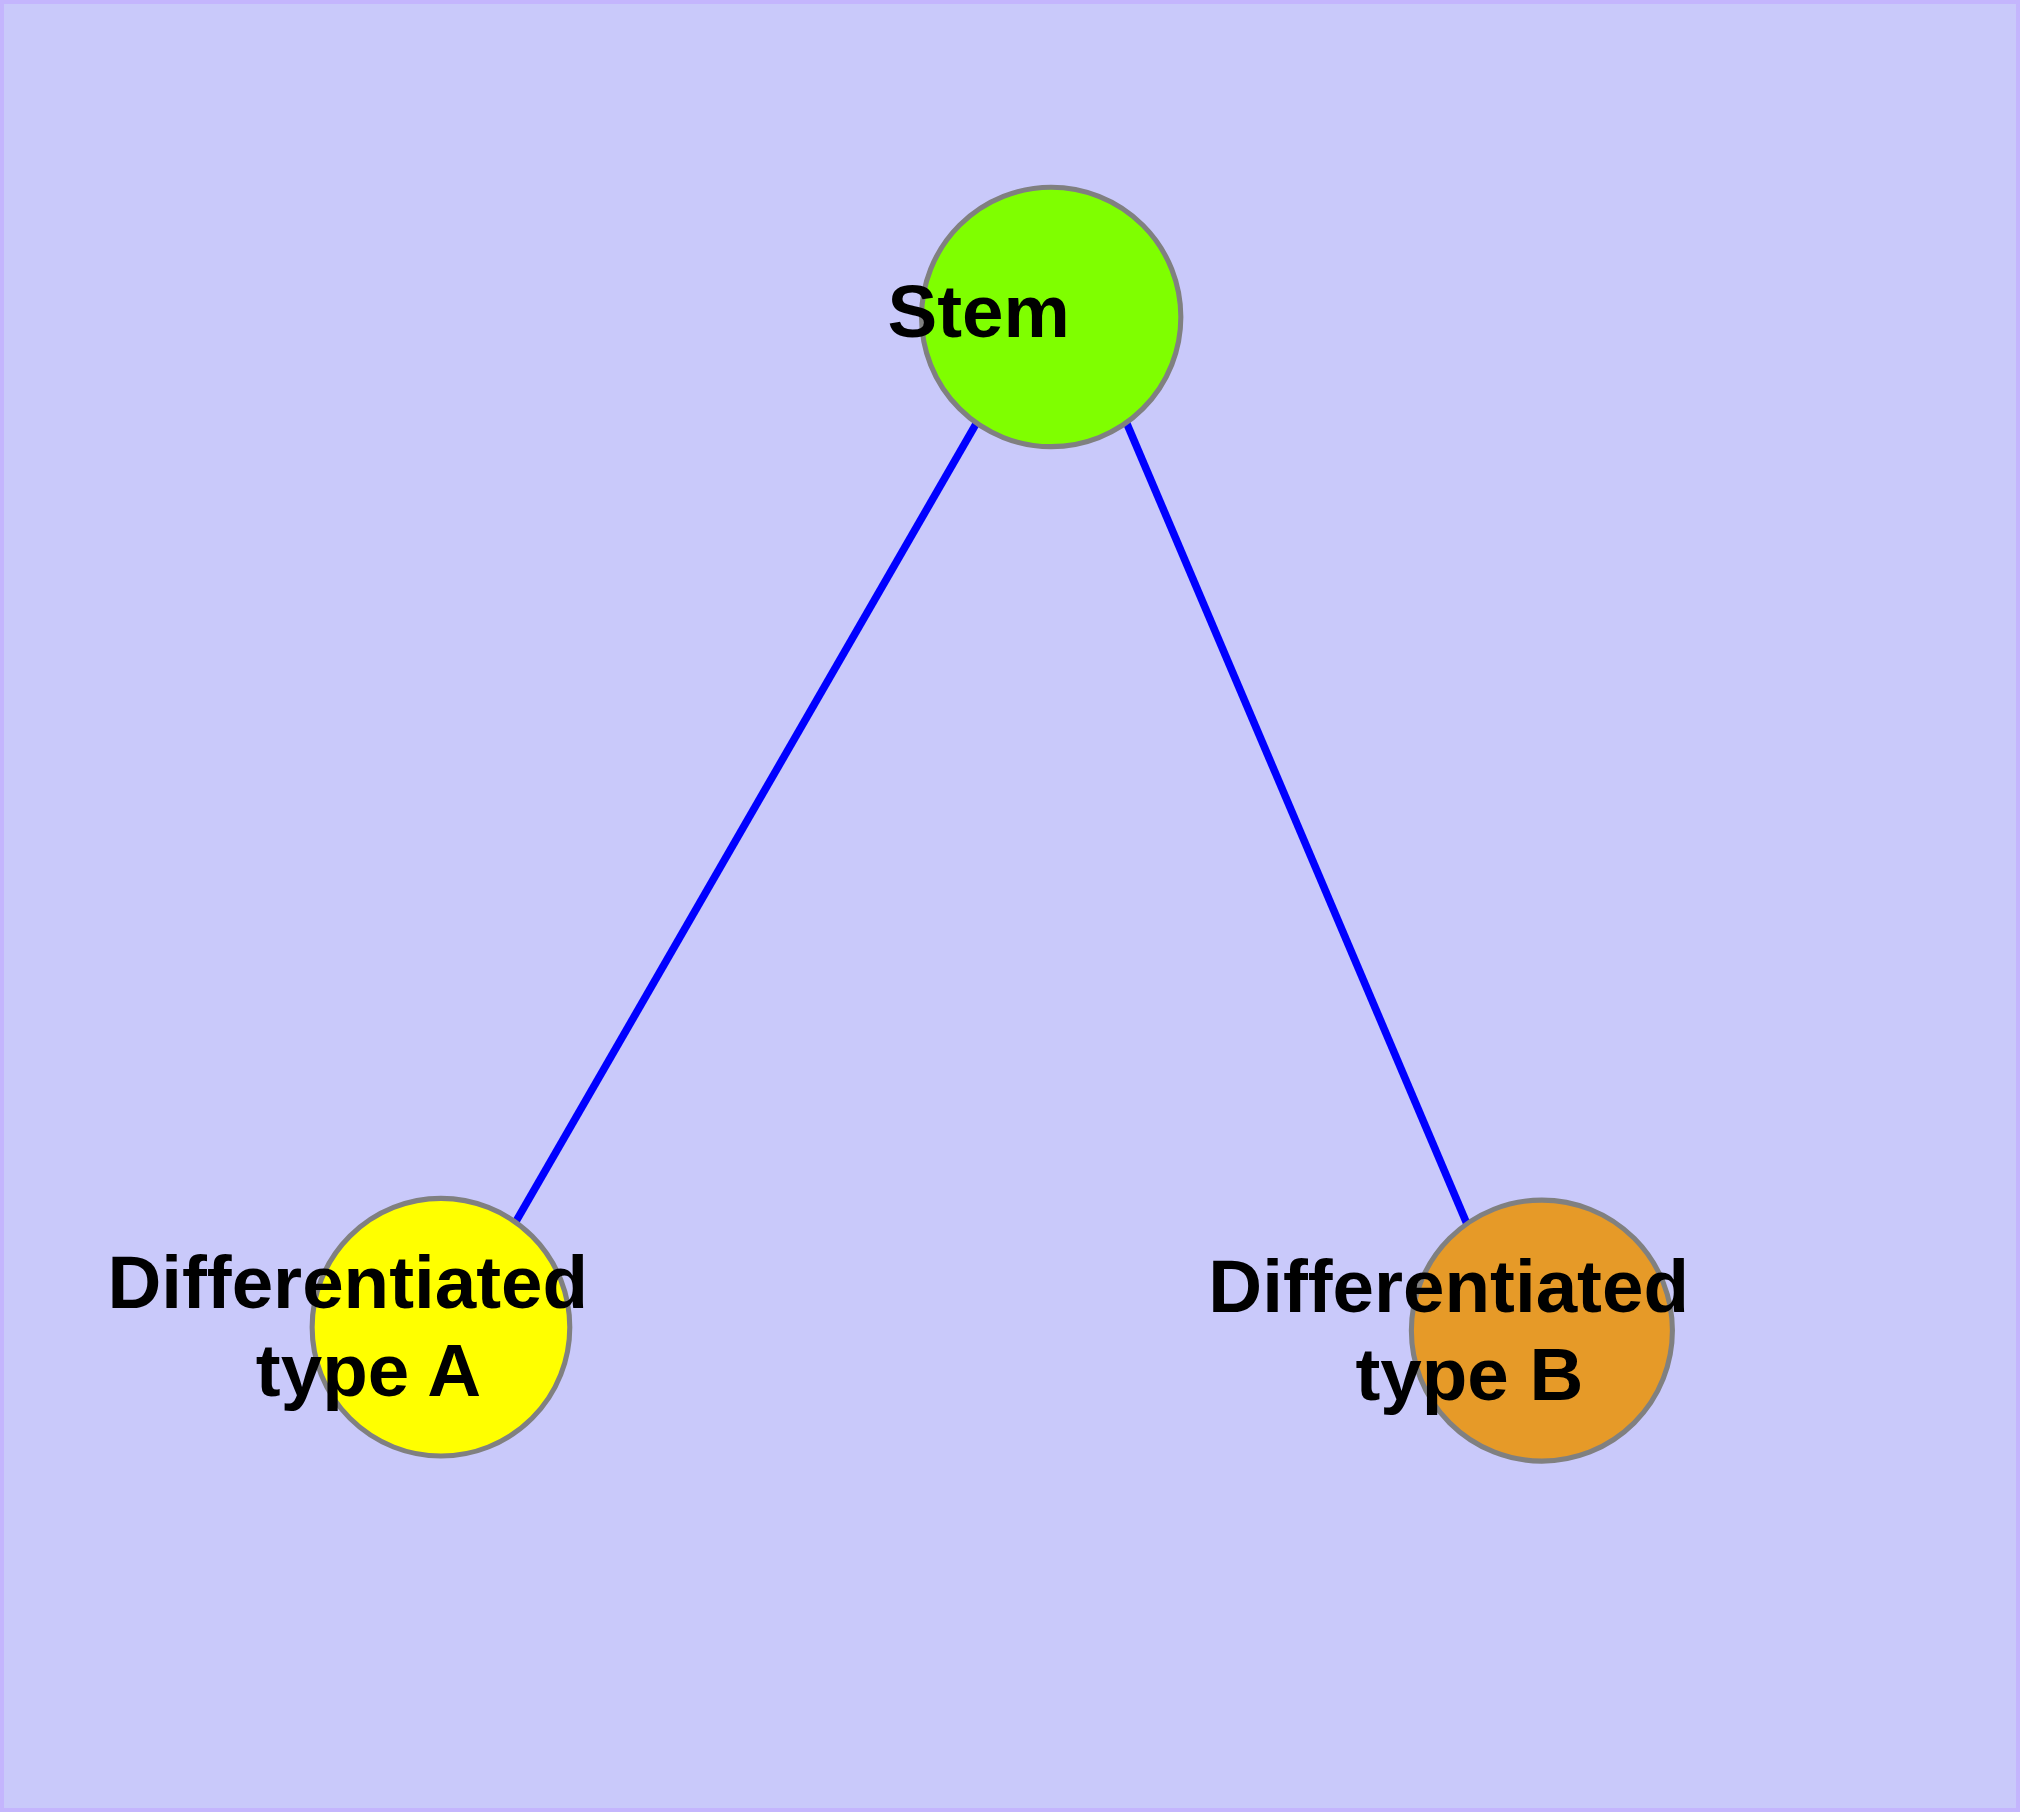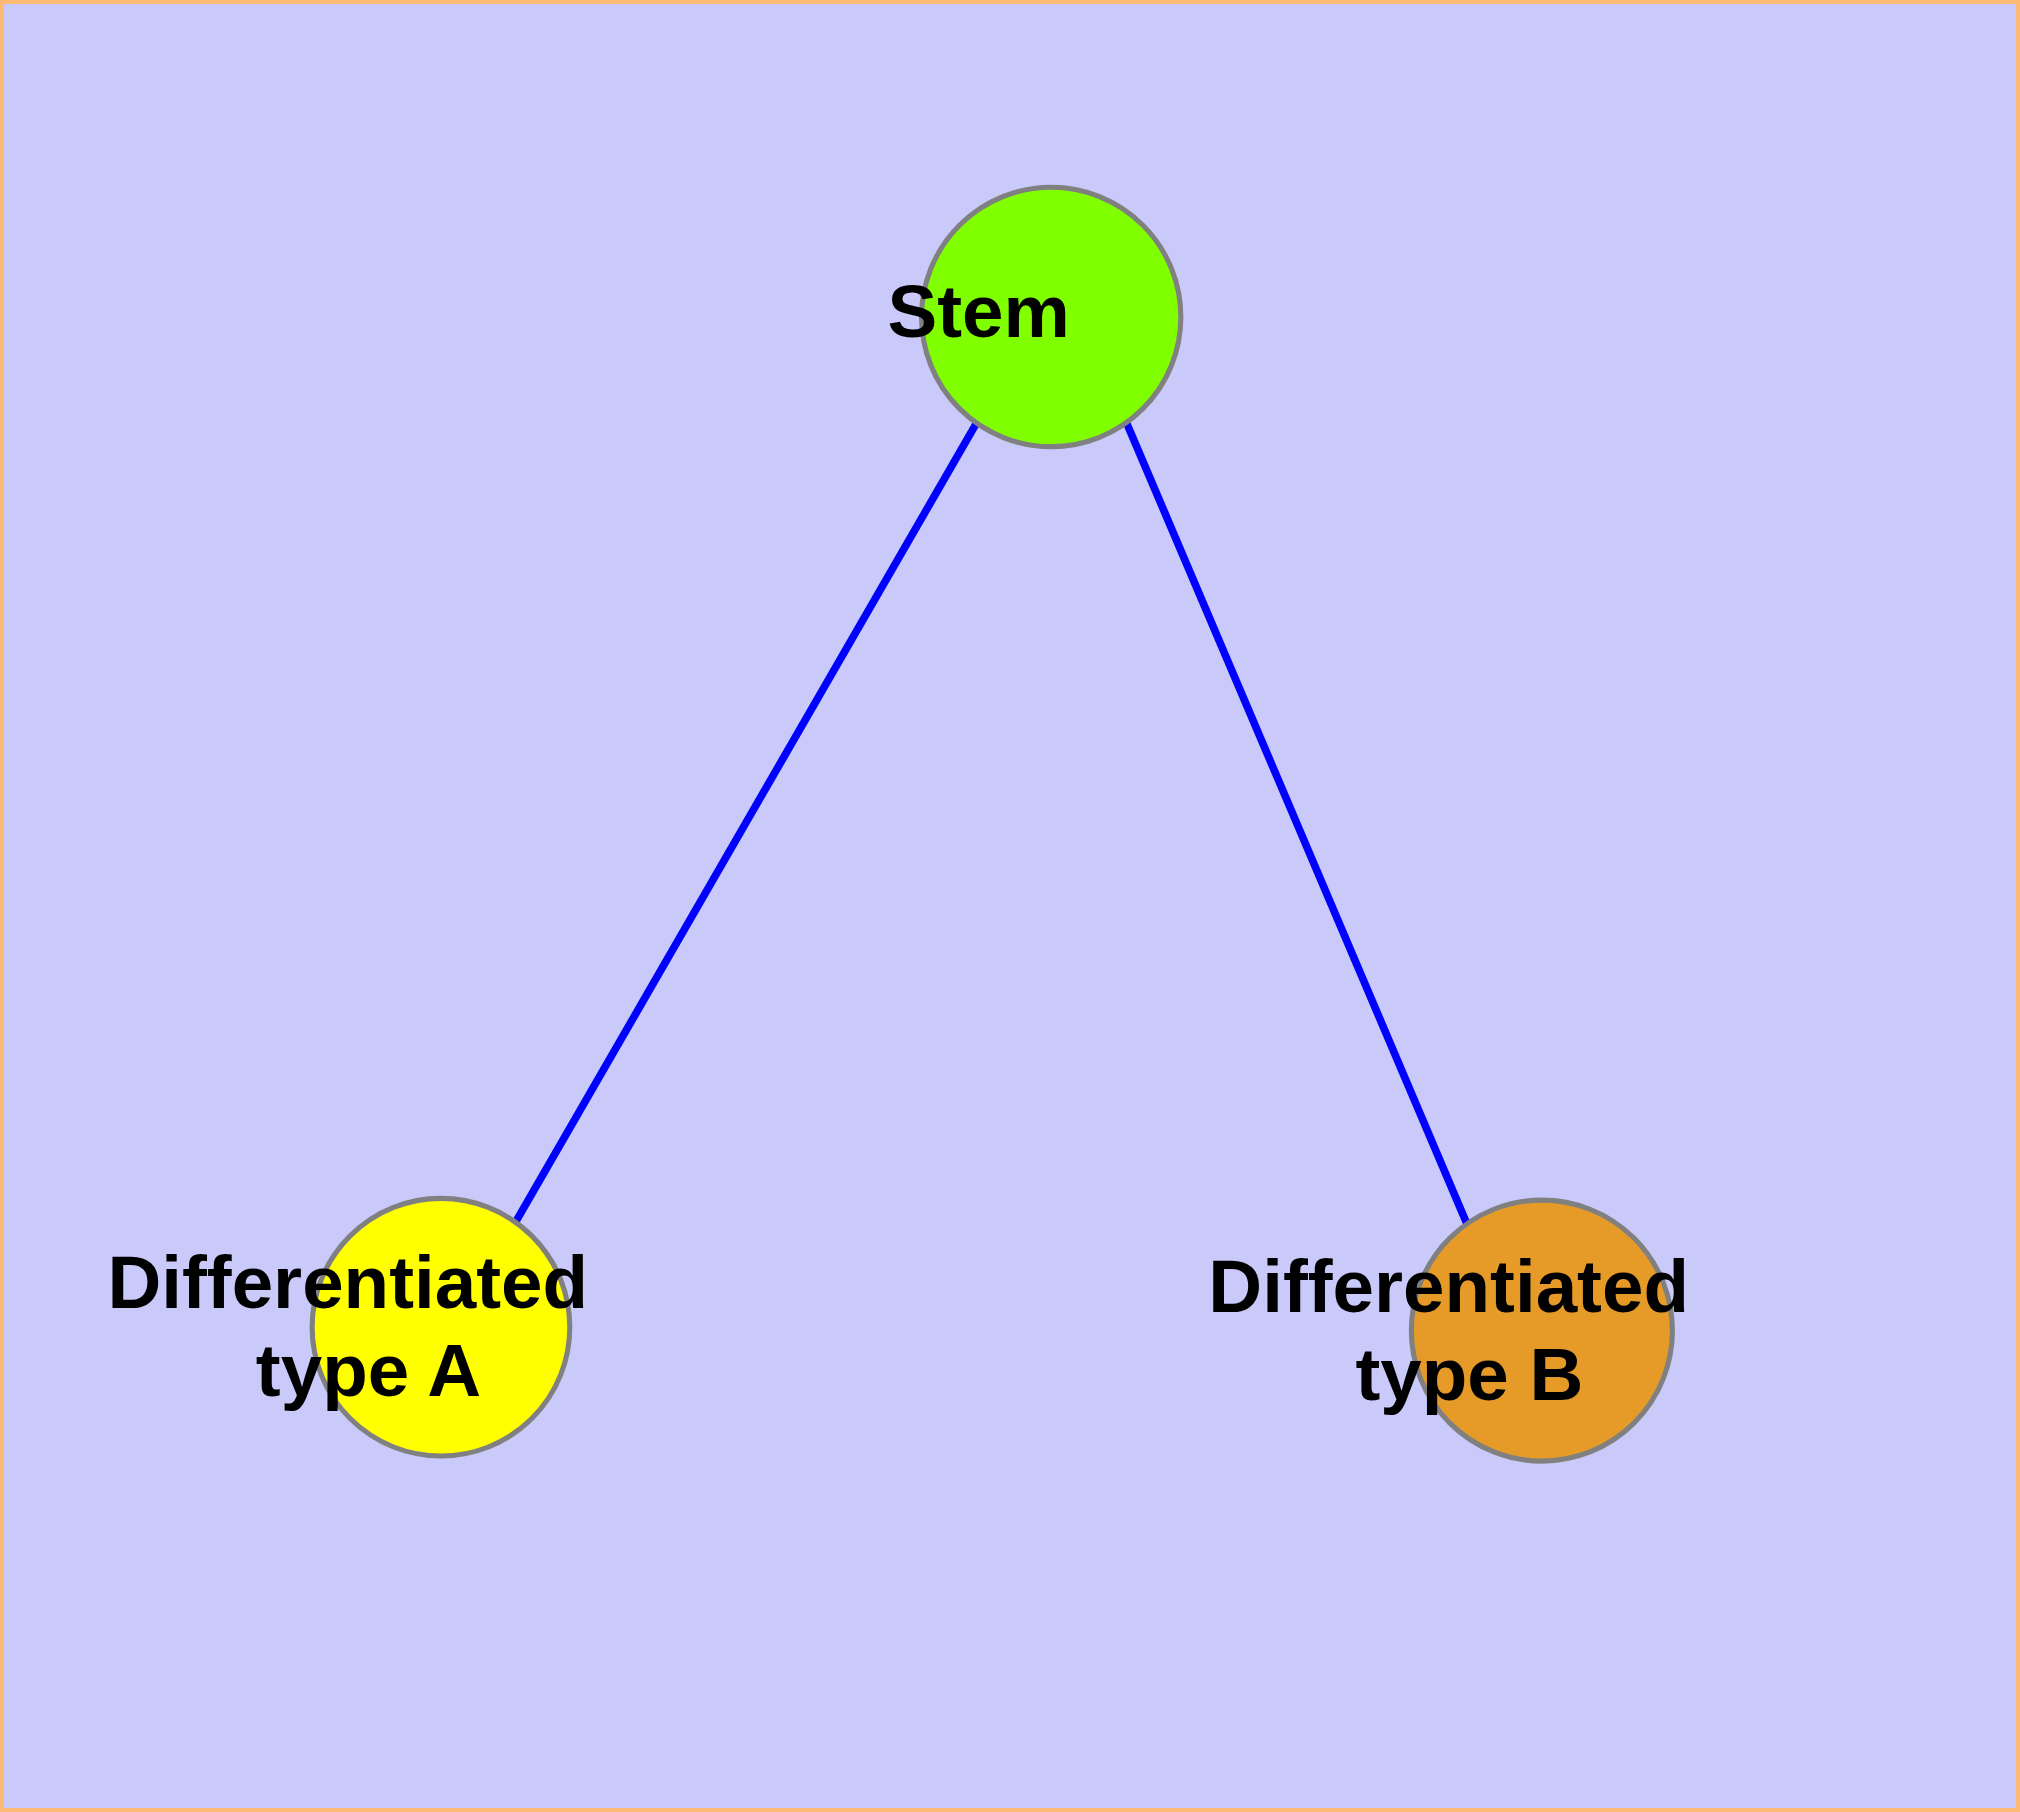--- a/index.html
+++ b/index.html
@@ -11,21 +11,21 @@
   body {
     width: 2021px;
     height: 1812px;
     overflow: hidden;
     font-family: "Liberation Sans", sans-serif;
   }
   #canvas {
     position: relative;
     width: 2021px;
     height: 1812px;
-    background: #fdba74;
+    background: #c4b5fd;
     box-sizing: border-box;
   }
   #plot-area {
     position: absolute;
     left: 4.2px;
     top: 4.2px;
     width: 2012px;
     height: 1804px;
     background: #c9c9fa;
   }

